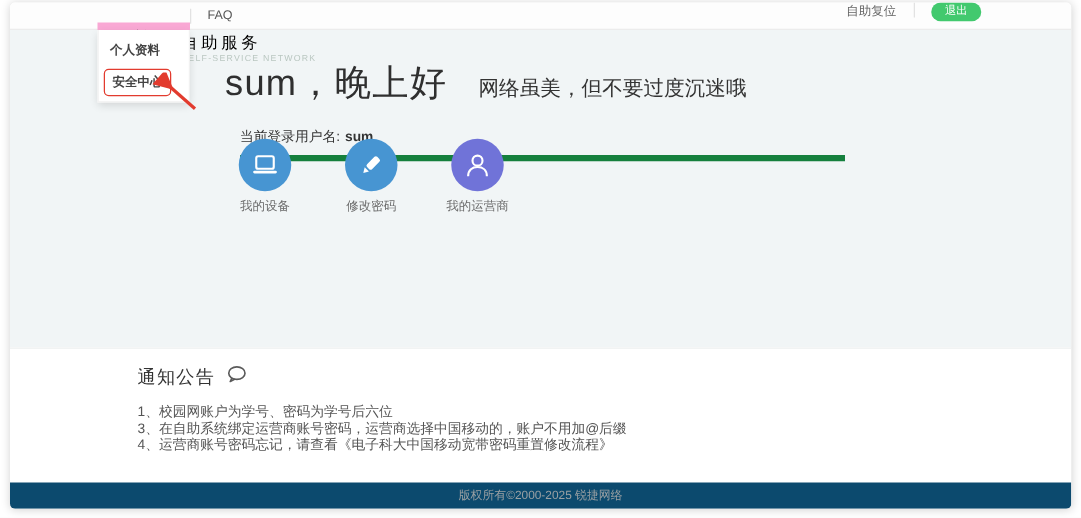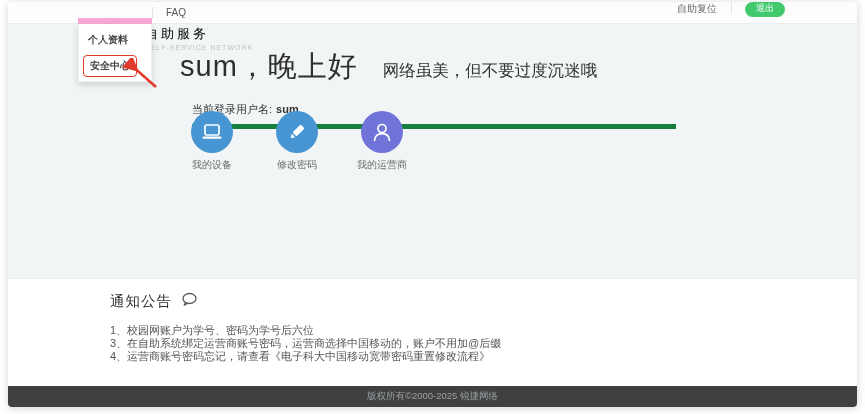--- a/index.html
+++ b/index.html
@@ -72,21 +72,21 @@
   }
   .notice-title-row { margin:13px 0 0 102px; display:flex; align-items:flex-start; }
   .notice-title { font-size:14.5px; color:#333; font-weight:500; letter-spacing:1px; }
   .bubble-icon { margin-left:9px; display:flex; }
   .notice-list { margin:13px 0 0 102px; list-style:none; }
   .notice-list li { font-size:11px; color:#555; line-height:13px; white-space:nowrap; }
 
   
   .page-footer {
     position:absolute; left:0; bottom:0; right:0; height:21px;
-    background:#404040; display:flex; align-items:center; justify-content:center;
+    background:#0c4a6e; display:flex; align-items:center; justify-content:center;
     font-size:9.5px; color:#9aa0a3;
   }
 </style>
 </head>
 <body>
 
 <div class="page">
 
   <div class="navbar">
     <div class="nav-left">

